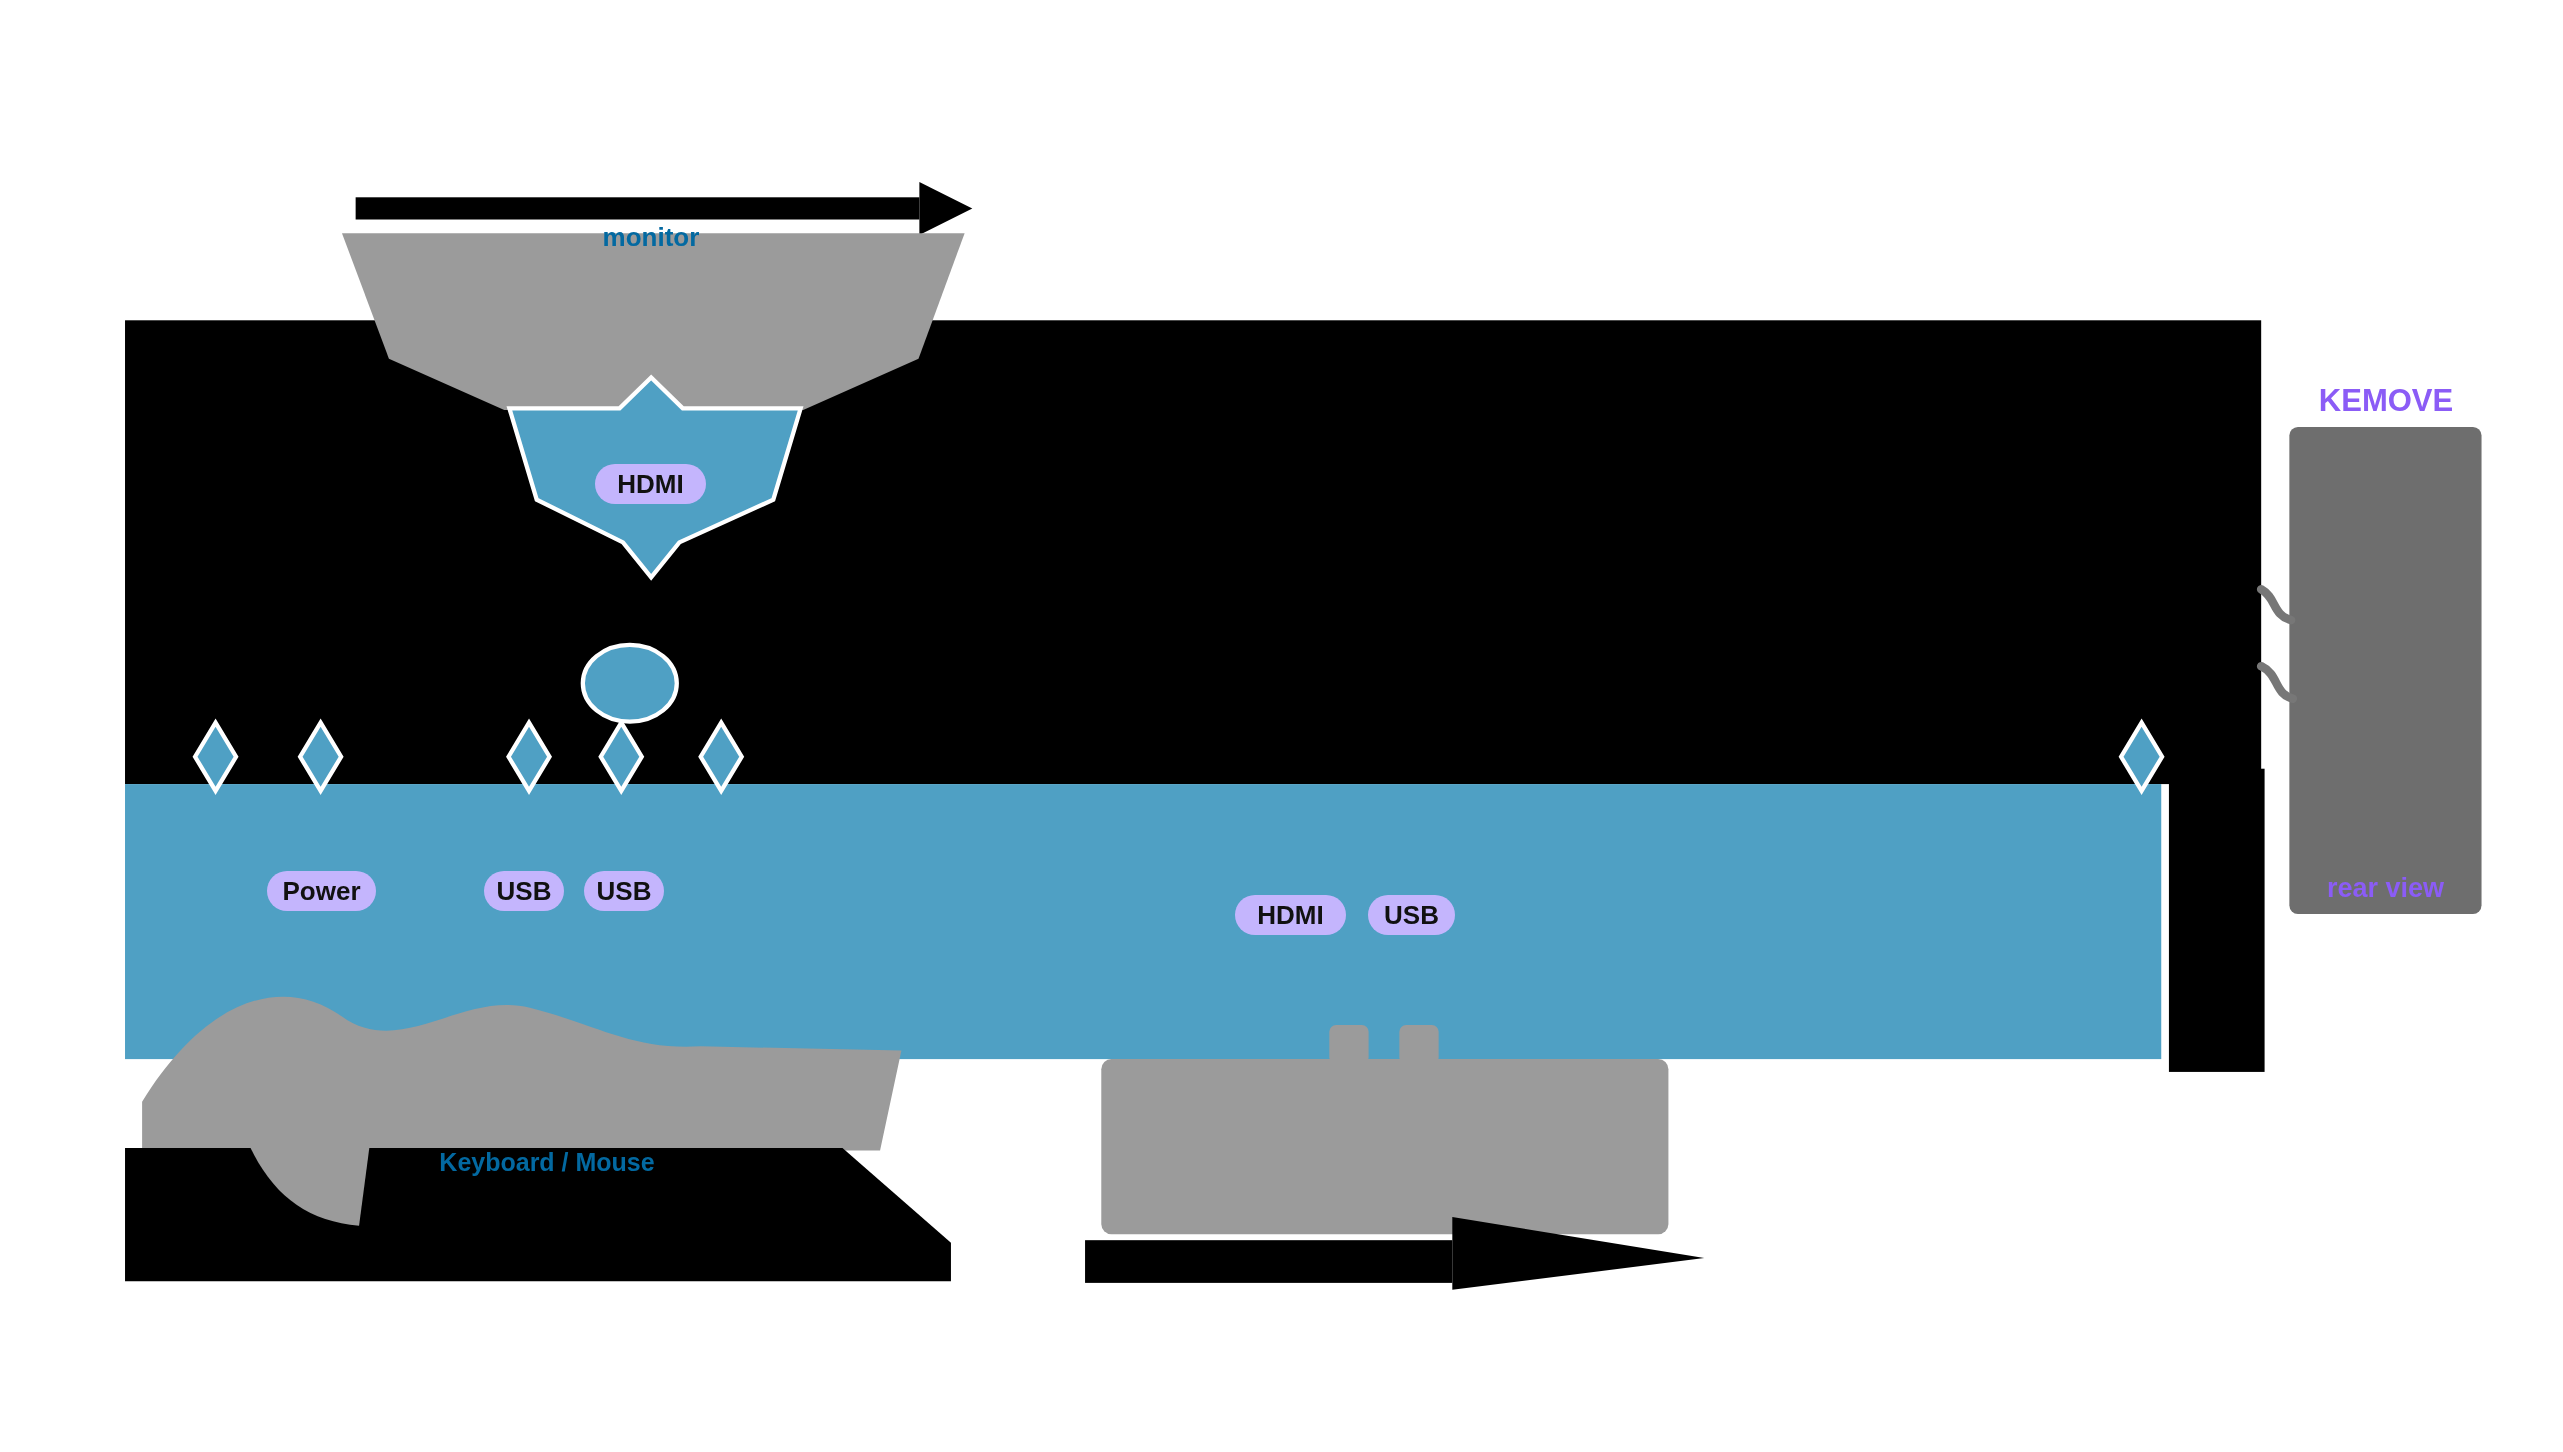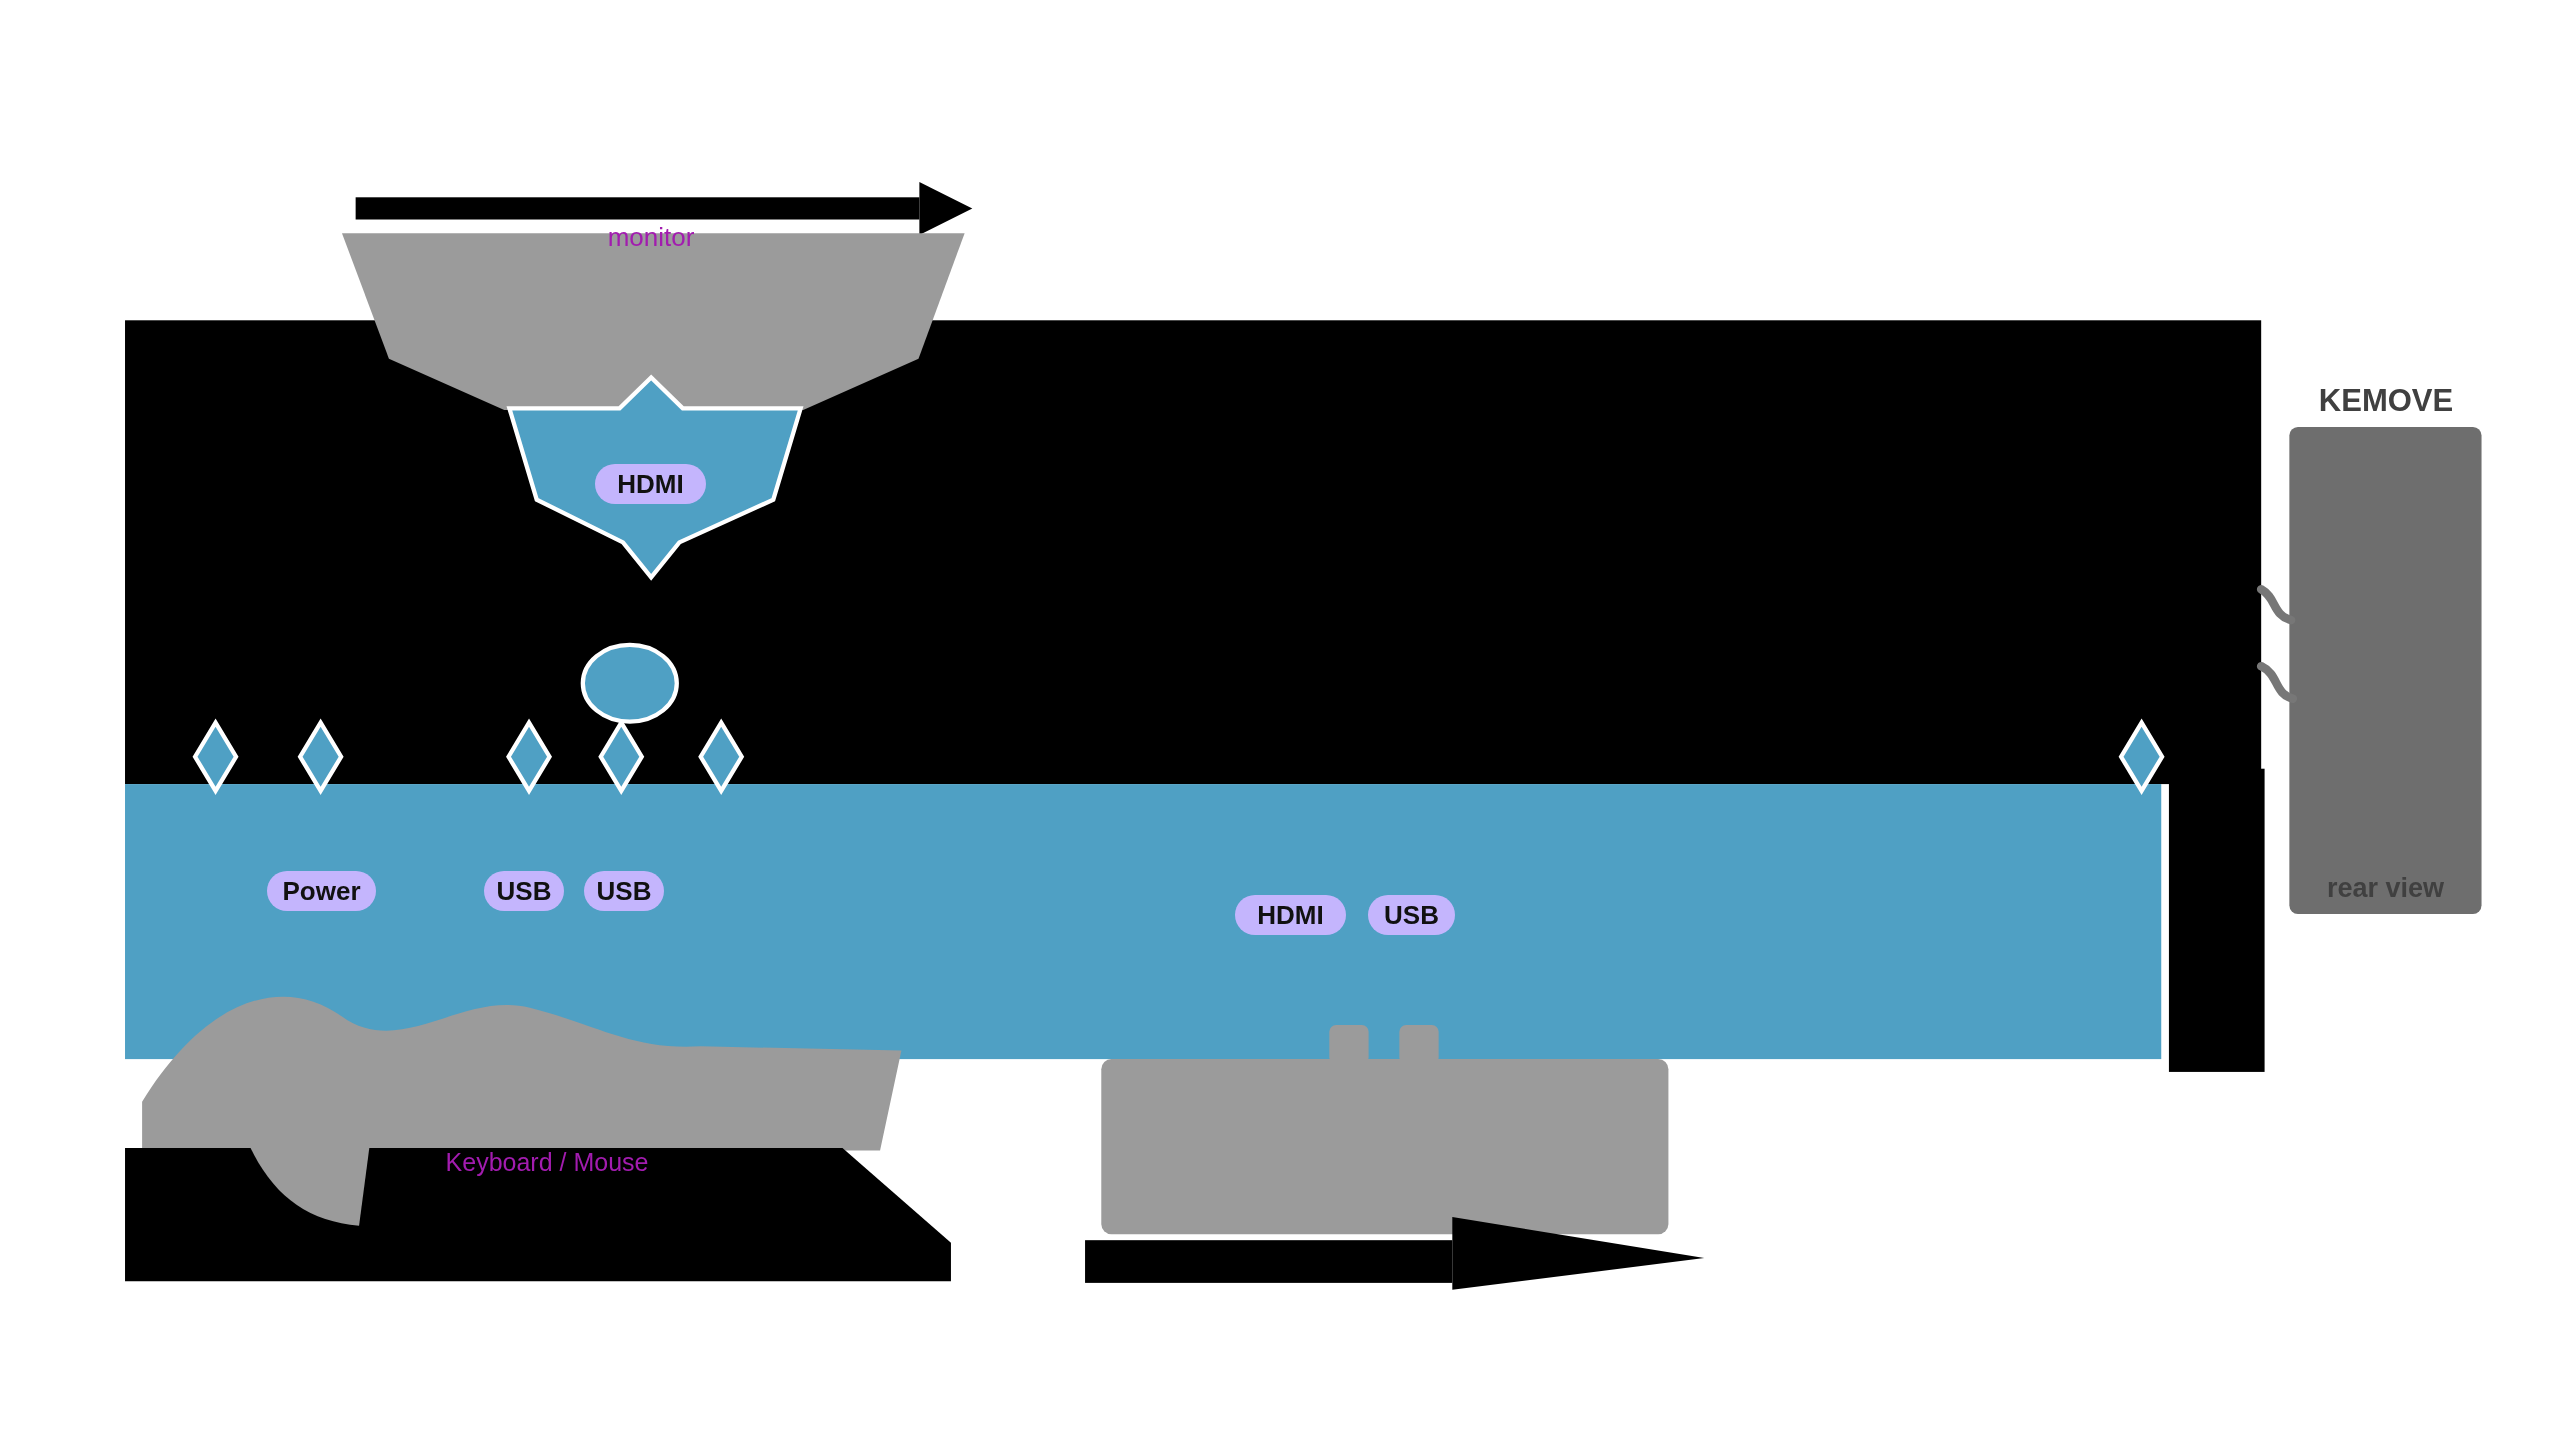--- a/index.html
+++ b/index.html
@@ -16,38 +16,38 @@
     overflow: hidden;
   }
   .shape-layer {
     position: absolute;
     left: 0;
     top: 0;
   }
   .label {
     position: absolute;
     text-align: center;
-    font-weight: normal;
-    color: #a21caf;
+    font-weight: bold;
+    color: #0369a1;
   }
   .pill {
     position: absolute;
     background: #c4b5fd;
     color: #111111;
     font-weight: bold;
     font-size: 26px;
     line-height: 40px;
     text-align: center;
     border-radius: 22px;
     box-sizing: border-box;
   }
   .caption {
     position: absolute;
     text-align: center;
-    color: #404040;
+    color: #8b5cf6;
     font-weight: bold;
   }
 </style>
 </head>
 <body>
 
 <div class="stage">
 
   <svg class="shape-layer" width="2563" height="1452" viewBox="0 0 3000 1700">
 

